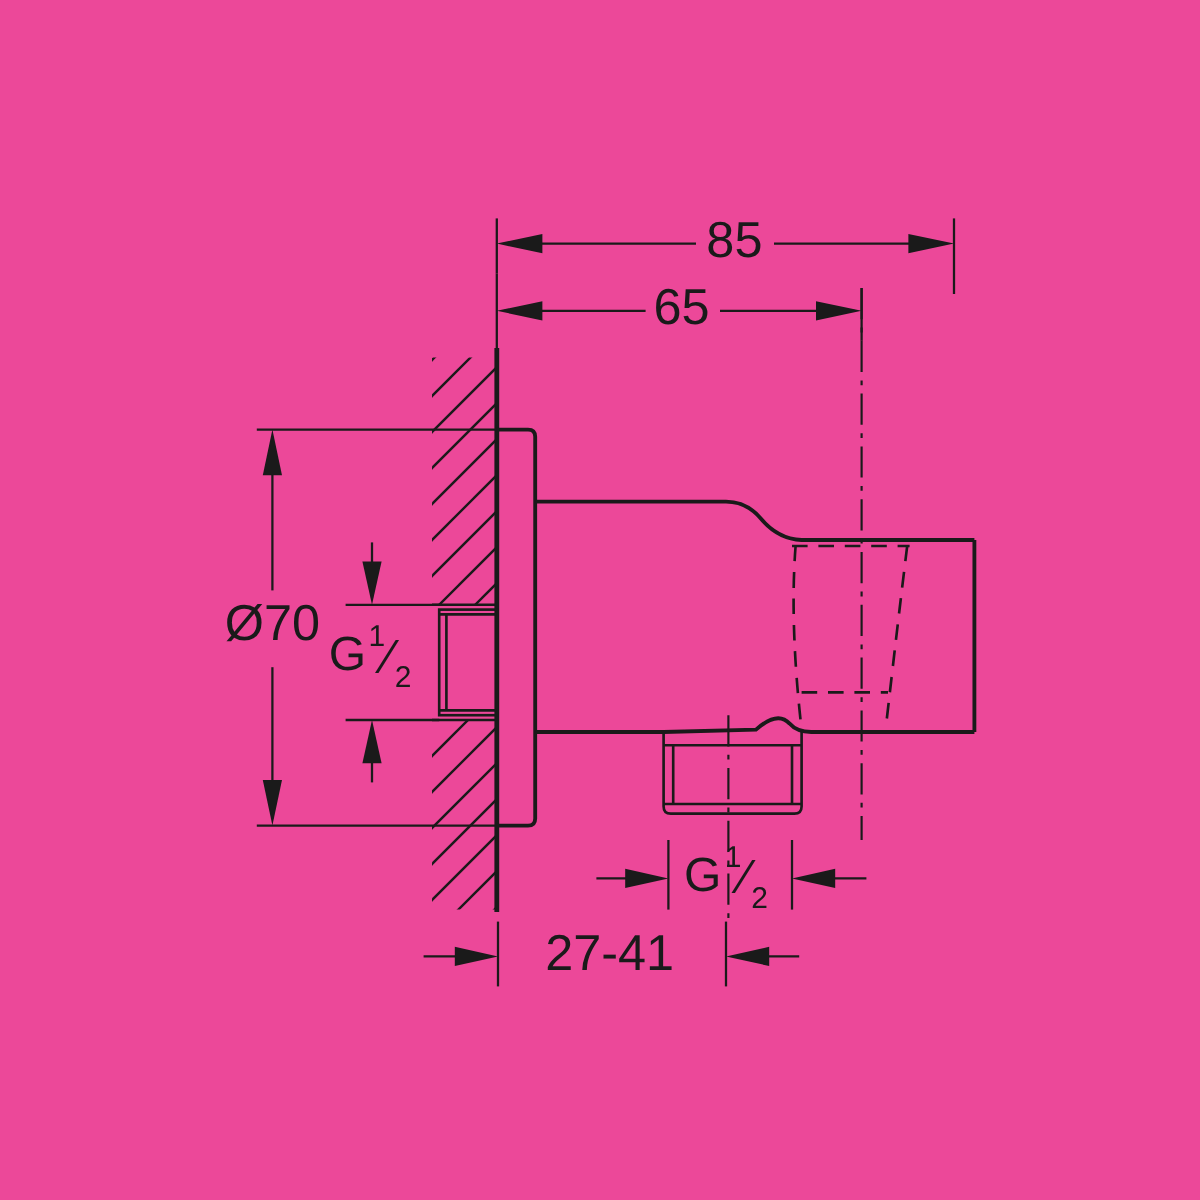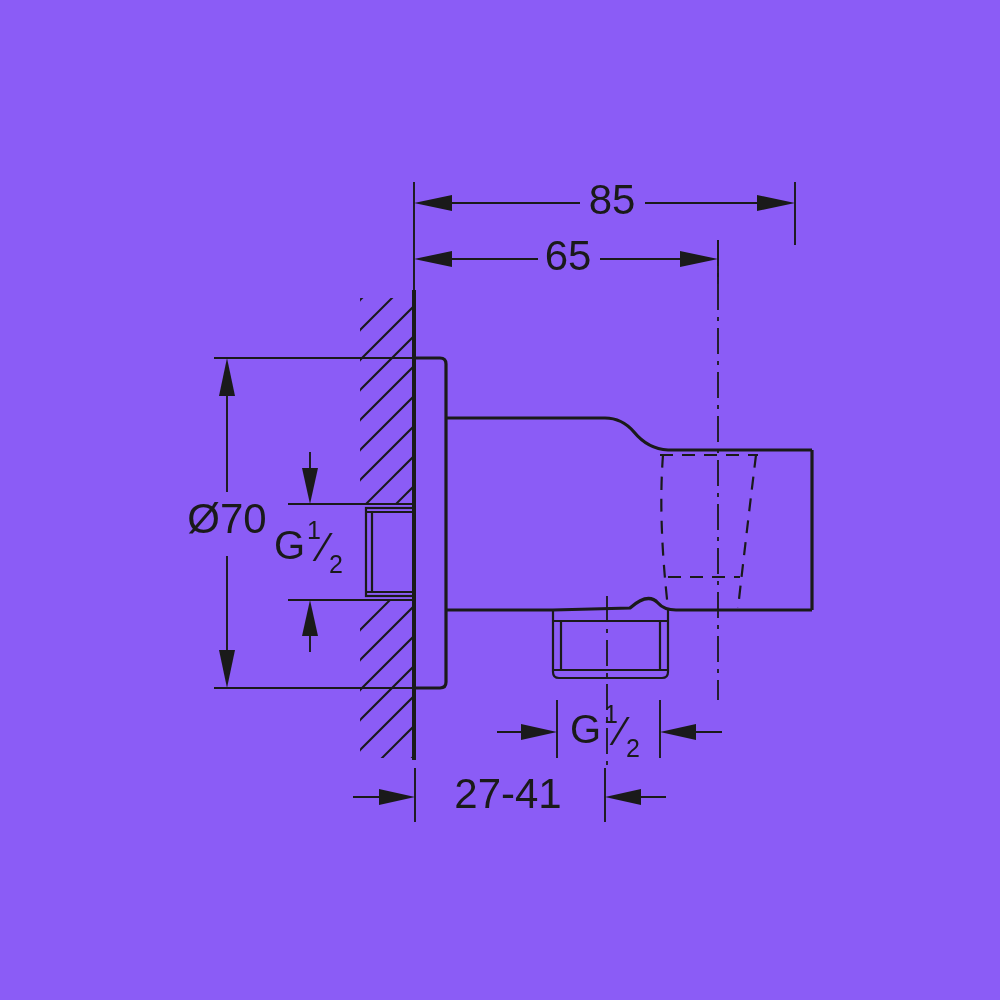--- a/index.html
+++ b/index.html
@@ -10,21 +10,21 @@
   body {
     width: 1000px;
     height: 1000px;
     font-family: "Liberation Sans", sans-serif;
     overflow: hidden;
   }
   #drawing-root {
     position: relative;
     width: 1000px;
     height: 1000px;
-    background: #8b5cf6;
+    background: #ec4899;
   }
   svg#tech-drawing {
     display: block;
     width: 1000px;
     height: 1000px;
   }
   .outline {
     fill: none;
     stroke: #1a1a1a;
     stroke-width: 3.2;

